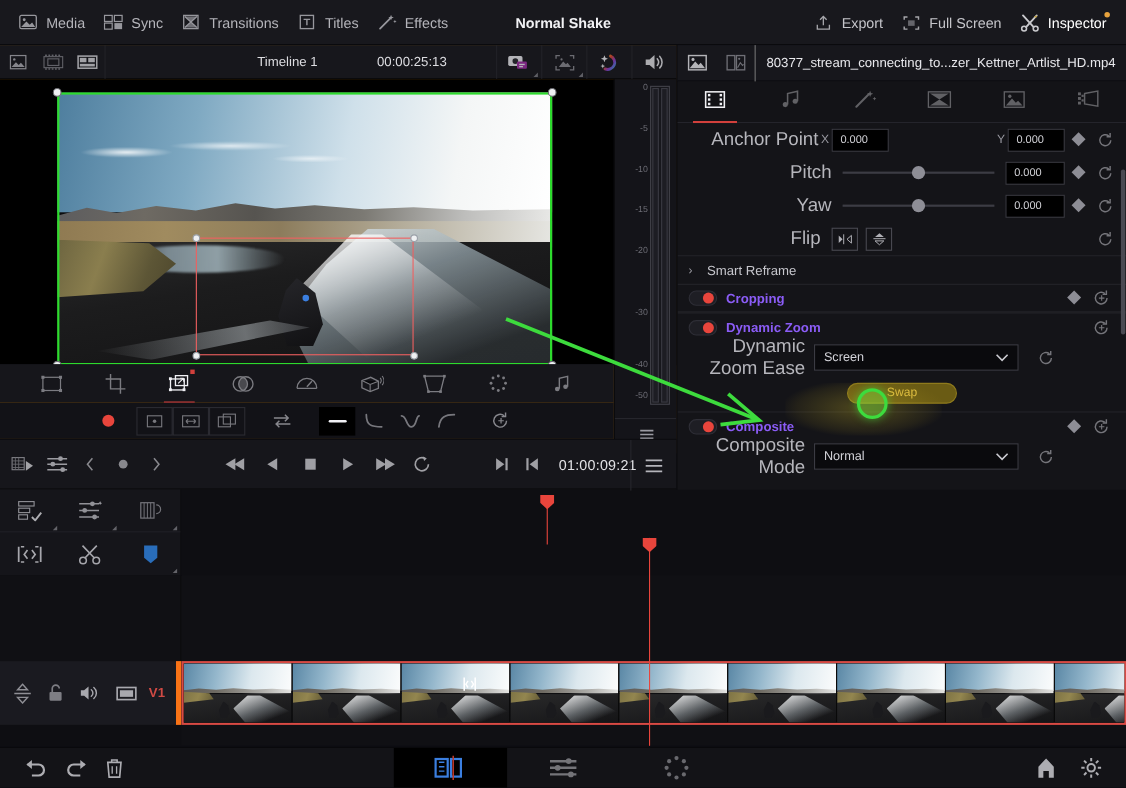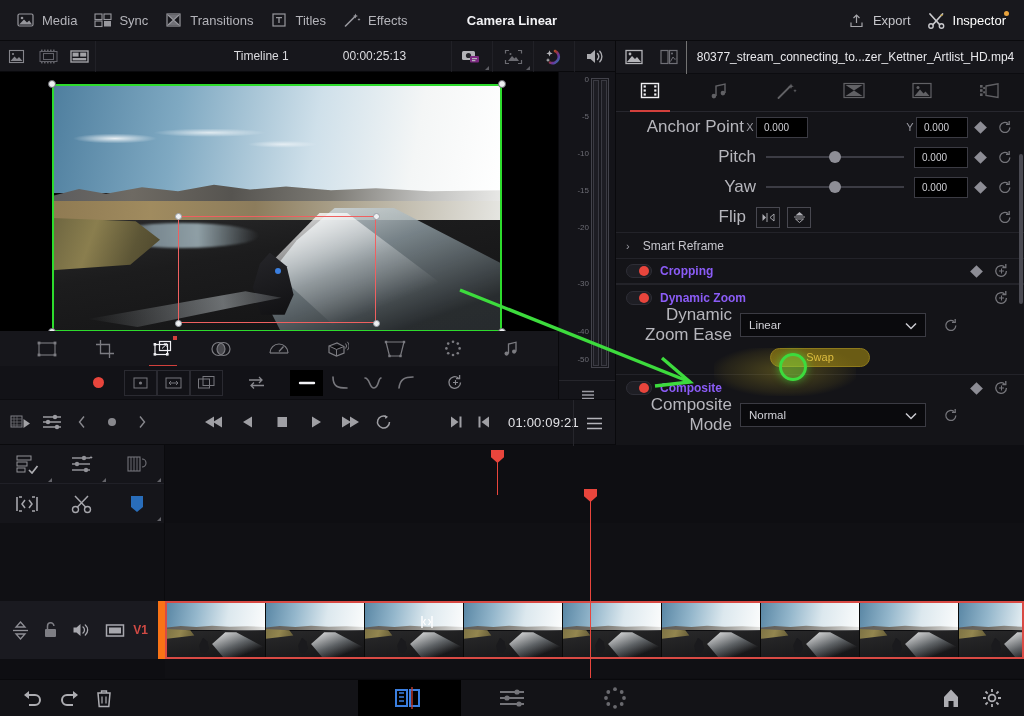--- a/index.html
+++ b/index.html
@@ -365,21 +365,21 @@
   .mini-clip i { display: block; width: 100%; height: 100%; background: #5b86c4; }
   .tl-labels { position: absolute; left: 0; top: 58px; width: 859px; height: 18px; }
   .tl-label { position: absolute; font-size: 10px; color: #9d9da5; }
 
   .tl-body {
     position: absolute; left: 165px; top: 523px; width: 859px; height: 155px;
     background: #101014;
   }
   .track-head {
     position: absolute; left: 0; top: 601px; width: 165px; height: 58px;
-    background: #1a1a20; border-right: 7px solid #f97316;
+    background: #1a1a20; border-right: 5px solid #f97316;
     display: flex; align-items: center; gap: 14px; padding-left: 12px;
   }
   .th-btn { opacity: .78; display: flex; align-items: center; }
   .v1 {
     position: absolute; right: 10px; top: 50%; transform: translateY(-50%);
     font-size: 12px; color: #d04a44; font-weight: bold;
   }
   .clip {
     position: absolute; left: 165px; top: 601px; width: 859px; height: 58px;
     border: 2px solid #d94a44; background: #0c0c0f; overflow: hidden; display: flex;
@@ -505,34 +505,43 @@
           <svg width="18" height="16" viewBox="0 0 18 16">
               <path d="M2.5 14 L12 4.5" stroke="#b4b4ba" stroke-width="1.6" stroke-linecap="round"></path>
               <path d="M12.5 1.5 l.7 1.8 1.8 .7 -1.8 .7 -.7 1.8 -.7 -1.8 -1.8 -.7 1.8 -.7 Z" fill="#b4b4ba"></path>
               <path d="M16 6 l.45 1.1 1.1 .45 -1.1 .45 -.45 1.1 -.45 -1.1 -1.1 -.45 1.1 -.45 Z" fill="#b4b4ba"></path>
             </svg>
         </span>
         <span>Effects</span>
       </div>
     </div>
 
-    <div class="topbar-center">Camera Linear</div>
+    <div class="topbar-center">Normal Shake</div>
 
     <div class="topbar-right">
       <div class="tb-item">
         <span class="tb-ico">
           <svg width="17" height="16" viewBox="0 0 17 16">
               <path d="M3 9.5 V13.5 H14 V9.5" fill="none" stroke="#c5c5ca" stroke-width="1.2"></path>
               <path d="M8.5 2 V10" stroke="#c5c5ca" stroke-width="1.2"></path>
               <path d="M5.5 5 L8.5 2 L11.5 5" fill="none" stroke="#c5c5ca" stroke-width="1.2"></path>
             </svg>
         </span>
         <span>Export</span>
       </div>
 
+      <div class="tb-item">
+        <span class="tb-ico">
+          <svg width="17" height="16" viewBox="0 0 17 16">
+              <path d="M2 5 V2.5 H5 M12 2.5 H15 V5 M15 11 V13.5 H12 M5 13.5 H2 V11" fill="none" stroke="#c5c5ca" stroke-width="1.3"></path>
+              <rect x="5.5" y="5.5" width="6" height="5" fill="#c5c5ca" opacity=".55"></rect>
+            </svg>
+        </span>
+        <span>Full Screen</span>
+      </div>
 
       <div class="tb-item active" style="position:relative;">
         <span class="tb-ico">
           <svg width="19" height="17" viewBox="0 0 19 17">
               <path d="M3 2 L12.5 12.5" stroke="#f0f0f4" stroke-width="1.7" stroke-linecap="round"></path>
               <path d="M15.5 2 L6 12.5" stroke="#f0f0f4" stroke-width="1.7" stroke-linecap="round"></path>
               <circle cx="4" cy="14" r="2.2" fill="none" stroke="#f0f0f4" stroke-width="1.4"></circle>
               <circle cx="14.5" cy="14" r="2.2" fill="none" stroke="#f0f0f4" stroke-width="1.4"></circle>
               <path d="M13.5 3.5 l2.2 -.7" stroke="#e8c04a" stroke-width="1.4"></path>
             </svg>
@@ -1116,21 +1125,21 @@
               <path d="M13.4 8 a5.3 5.3 0 1 1 -1.9 -4.1" fill="none" stroke="#b0b0b6" stroke-width="1.3"></path>
               <path d="M12.8 1.1 V4.6 H9.4" fill="none" stroke="#b0b0b6" stroke-width="1.3"></path>
               <path d="M6 8 H11 M8.5 5.5 V10.5" stroke="#b0b0b6" stroke-width="1"></path>
             </svg>
         </span>
       </div>
 
       <div class="prow">
         <span class="plabel" style="width:118px;padding-right:8px;">Dynamic Zoom Ease</span>
         <div class="select">
-          <span>Linear</span>
+          <span>Screen</span>
           <span class="cv">
             <svg width="12" height="8" viewBox="0 0 12 8">
                 <path d="M1 1.5 L6 6.5 L11 1.5" fill="none" stroke="#cacad0" stroke-width="1.5"></path>
               </svg>
           </span>
         </div>
         <span class="reset-ic" style="margin-left:12px;">
           <svg width="16" height="15" viewBox="0 0 16 15">
               <path d="M12.8 7.5 a5 5 0 1 1 -1.8 -3.9" fill="none" stroke="#b0b0b6" stroke-width="1.3"></path>
               <path d="M12.2 1 V4.3 H9" fill="none" stroke="#b0b0b6" stroke-width="1.3"></path>

